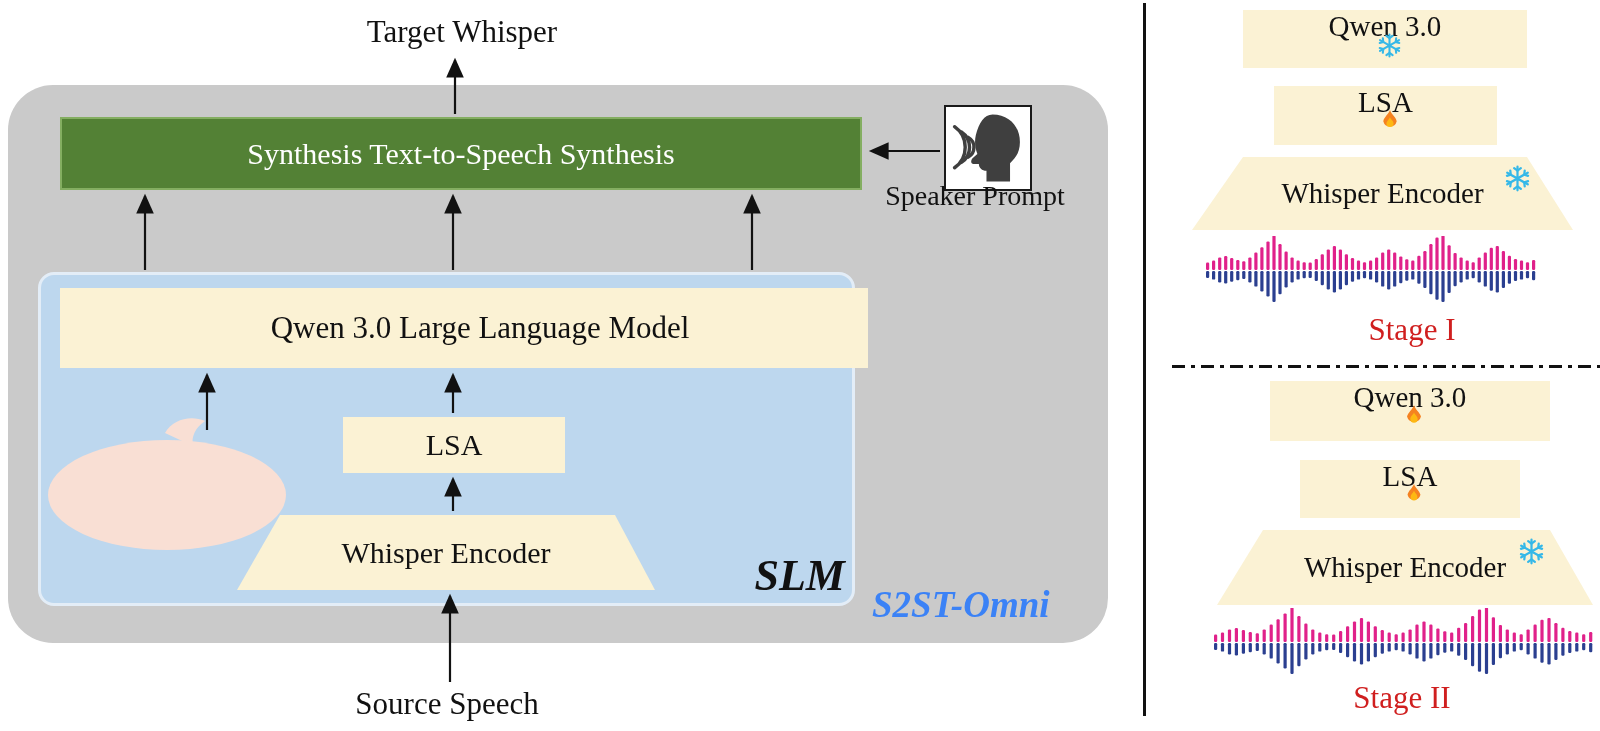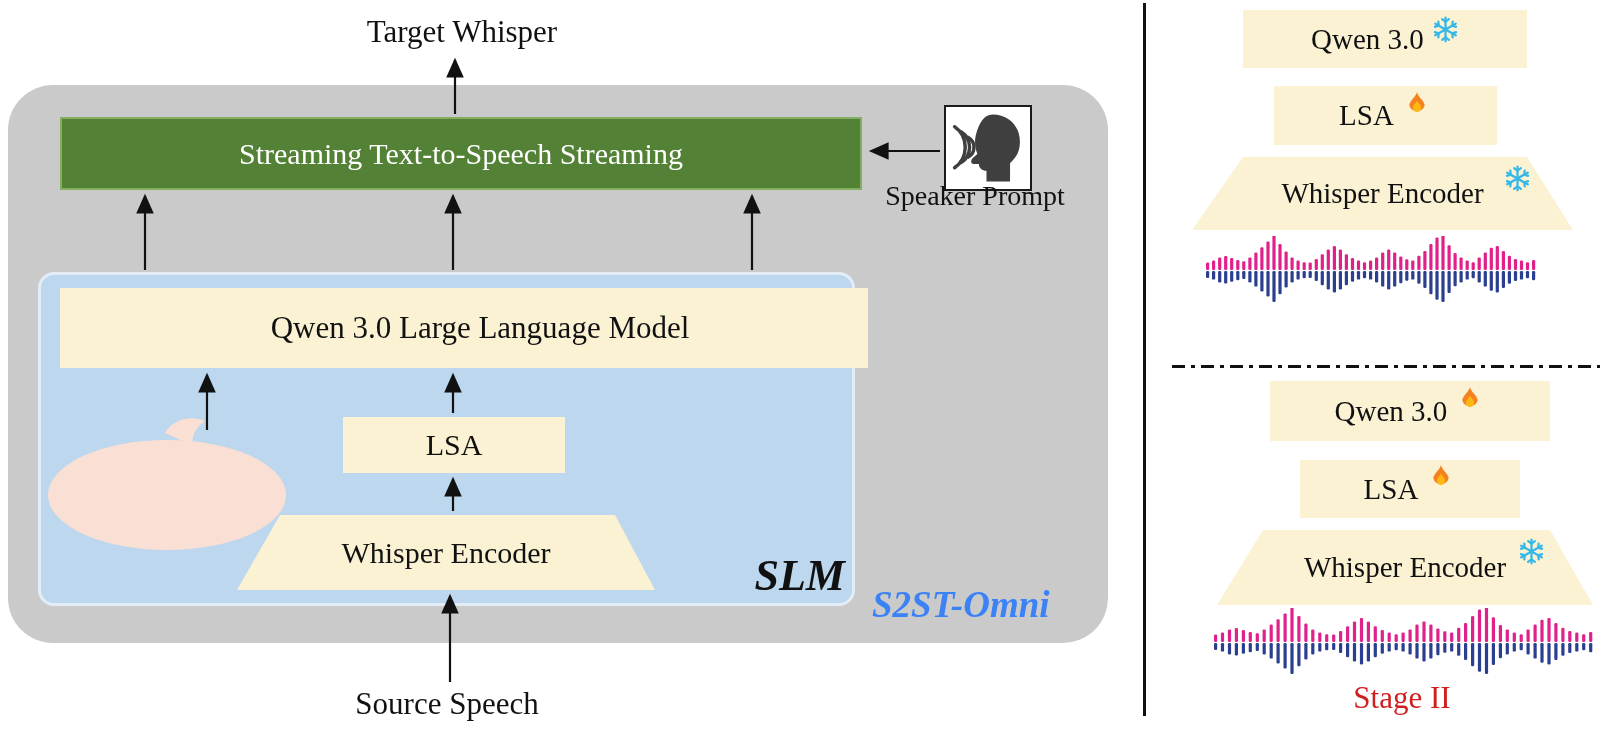--- a/index.html
+++ b/index.html
@@ -2,21 +2,21 @@
 <html><head>
 <meta charset="utf-8">
 <style>
   html,body{margin:0;padding:0;background:#ffffff;}
   .canvas{
     position:relative;width:1600px;height:731px;overflow:hidden;
     font-family:"Liberation Serif","DejaVu Serif",serif;color:#111;
     background:#ffffff;
   }
   .abs{position:absolute;}
-  .center{display:flex;align-items:center;justify-content:center;}
+  .center{display:flex;align-items:center;justify-content:center;flex-direction:column;}
 
   
   .outer-gray{left:8px;top:85px;width:1100px;height:558px;background:#cacaca;border-radius:45px;}
   .tts-bar{left:60px;top:117px;width:802px;height:73px;background:#538135;border:2px solid #84ae61;
            box-sizing:border-box;color:#fff;font-size:30px;}
   .speaker-box{left:944px;top:105px;width:88px;height:86px;background:#fff;border:2.5px solid #1a1a1a;box-sizing:border-box;}
   .speaker-label{left:855px;top:180px;width:240px;text-align:center;font-size:28px;color:#111;}
   .slm-box{left:38px;top:272px;width:817px;height:334px;background:#bdd7ee;border:3px solid #e3edf7;
            border-radius:16px;box-sizing:border-box;}
   .qwen-llm{left:60px;top:288px;width:776px;height:80px;background:#fbf2d4;font-size:31px;padding-left:32px;}
@@ -81,21 +81,21 @@
         </g>
       </g>
     </defs>
   </svg>
 
   <div class="abs outer-gray"></div>
 
   <div class="abs target-label">Target Whisper</div>
 
   <div class="abs tts-bar center">
-    <span>Streaming Text-to-Speech Streaming</span>
+    <span>Synthesis Text-to-Speech Synthesis</span>
   </div>
 
   <div class="abs speaker-box center">
     <svg width="78" height="76" viewBox="0 0 100 100">
         <use href="#speakhead"></use>
       </svg>
   </div>
   <div class="abs speaker-label">Speaker Prompt</div>
 
   <div class="abs slm-box"></div>
@@ -248,20 +248,21 @@
       <rect x="302.8" y="35" width="3.2" height="12.8" fill="#2b3f90" rx="1.2"></rect>
       <rect x="308.9" y="23.0" width="3.2" height="11.0" fill="#e0218a" rx="1.2"></rect>
       <rect x="308.9" y="35" width="3.2" height="10.0" fill="#2b3f90" rx="1.2"></rect>
       <rect x="314.9" y="24.6" width="3.2" height="9.4" fill="#e0218a" rx="1.2"></rect>
       <rect x="314.9" y="35" width="3.2" height="8.6" fill="#2b3f90" rx="1.2"></rect>
       <rect x="320.9" y="26.2" width="3.2" height="7.8" fill="#e0218a" rx="1.2"></rect>
       <rect x="320.9" y="35" width="3.2" height="7.2" fill="#2b3f90" rx="1.2"></rect>
       <rect x="327.0" y="24.0" width="3.2" height="10.0" fill="#e0218a" rx="1.2"></rect>
       <rect x="327.0" y="35" width="3.2" height="9.2" fill="#2b3f90" rx="1.2"></rect>
     </svg>
+  <div class="abs stage-label s1">Stage I</div>
 
   <div class="abs rbox q2 center">
     <span>Qwen 3.0</span>
     <svg class="state-icon" width="30" height="30" viewBox="0 0 24 24">
         <use href="#flame"></use>
       </svg>
   </div>
   <div class="abs rbox l2 center">
     <span>LSA</span>
     <svg class="state-icon" width="30" height="30" viewBox="0 0 24 24">

